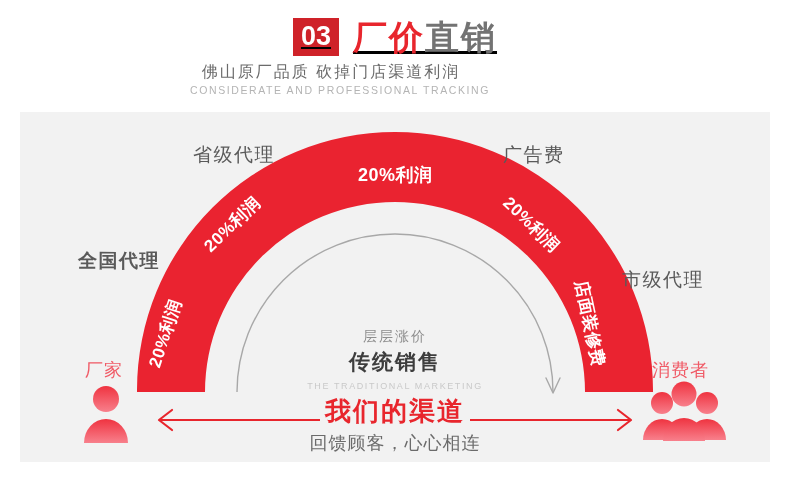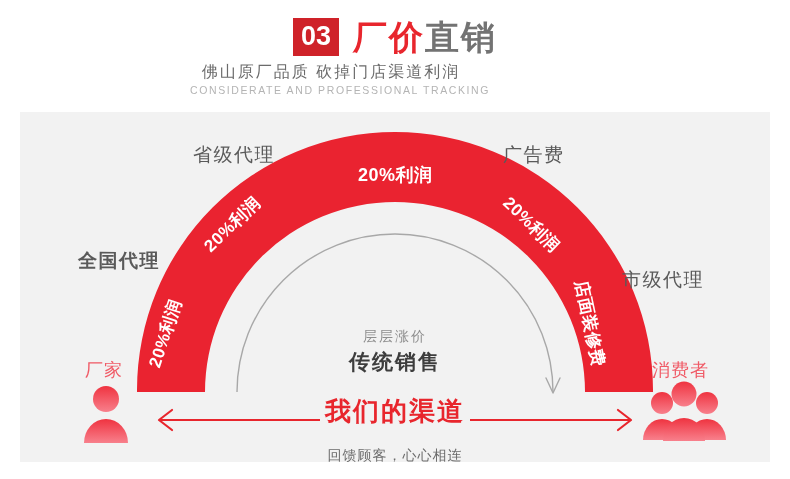--- a/index.html
+++ b/index.html
@@ -8,21 +8,21 @@
     background: #ffffff;
     font-family: "Liberation Sans", "DejaVu Sans", sans-serif;
     overflow: hidden;
   }
   #root { position: relative; width: 790px; height: 479px; background: #ffffff; }
 
   
   .header { position: absolute; left: 0; top: 0; width: 790px; text-align: center; }
   .title-row {
     position: absolute; left: 0; top: 18px; width: 790px;
-    display: flex; align-items: center; justify-content: center; gap: 14px;
+    display: flex; align-items: center; justify-content: center; gap: 14px; text-decoration: underline;
   }
   .badge {
     background: #cf2229; color: #ffffff;
     font-size: 27px; font-weight: bold; line-height: 1;
     padding: 5px 8px 6px 8px; letter-spacing: 0px;
     font-family: "Liberation Sans", sans-serif;
   }
   .title-main { font-size: 34px; font-weight: bold; line-height: 1; letter-spacing: 2px; }
   .title-red { color: #e8262d; }
   .title-dark { color: #737373; }
@@ -69,21 +69,21 @@
     position: absolute; color: #f05a66; font-size: 18px; letter-spacing: 1px; white-space: nowrap;
   }
   .el-maker { left: 85px;  top: 358px; }
   .el-cons  { left: 652px; top: 358px; }
 
   
   .bottom-block {
     position: absolute; left: 275px; top: 396px; width: 240px; text-align: center;
   }
   .b-big { font-size: 26px; color: #e8262d; font-weight: bold; letter-spacing: 2px; line-height: 1.2; }
-  .b-sub { font-size: 14px; color: #6b6b6b; letter-spacing: 1px; margin-top: 20px; }
+  .b-sub { font-size: 18px; color: #6b6b6b; letter-spacing: 1px; margin-top: 4px; }
 
   
   .arc-txt {
     position: absolute; color: #ffffff; font-size: 17px;
     font-weight: bold; white-space: nowrap; letter-spacing: 0.5px;
     transform-origin: 50% 50%;
   }
 </style>
 </head>
 <body>
@@ -155,20 +155,21 @@
   <div class="arc-txt" style="left:546px; top:312px; transform: rotate(78deg);">店面装修费</div>
 
   <div class="olabel ol-prov">省级代理</div>
   <div class="olabel ol-ad">广告费</div>
   <div class="olabel ol-nat">全国代理</div>
   <div class="olabel ol-city">市级代理</div>
 
   <div class="center-block">
     <div class="c-small">层层涨价</div>
     <div class="c-big">传统销售</div>
+    <div class="c-en">THE TRADITIONAL MARKETING</div>
   </div>
 
   <div class="endlabel el-maker">厂家</div>
   <div class="endlabel el-cons">消费者</div>
 
   <div class="bottom-block">
     <div class="b-big">我们的渠道</div>
     <div class="b-sub">回馈顾客，心心相连</div>
   </div>
 

